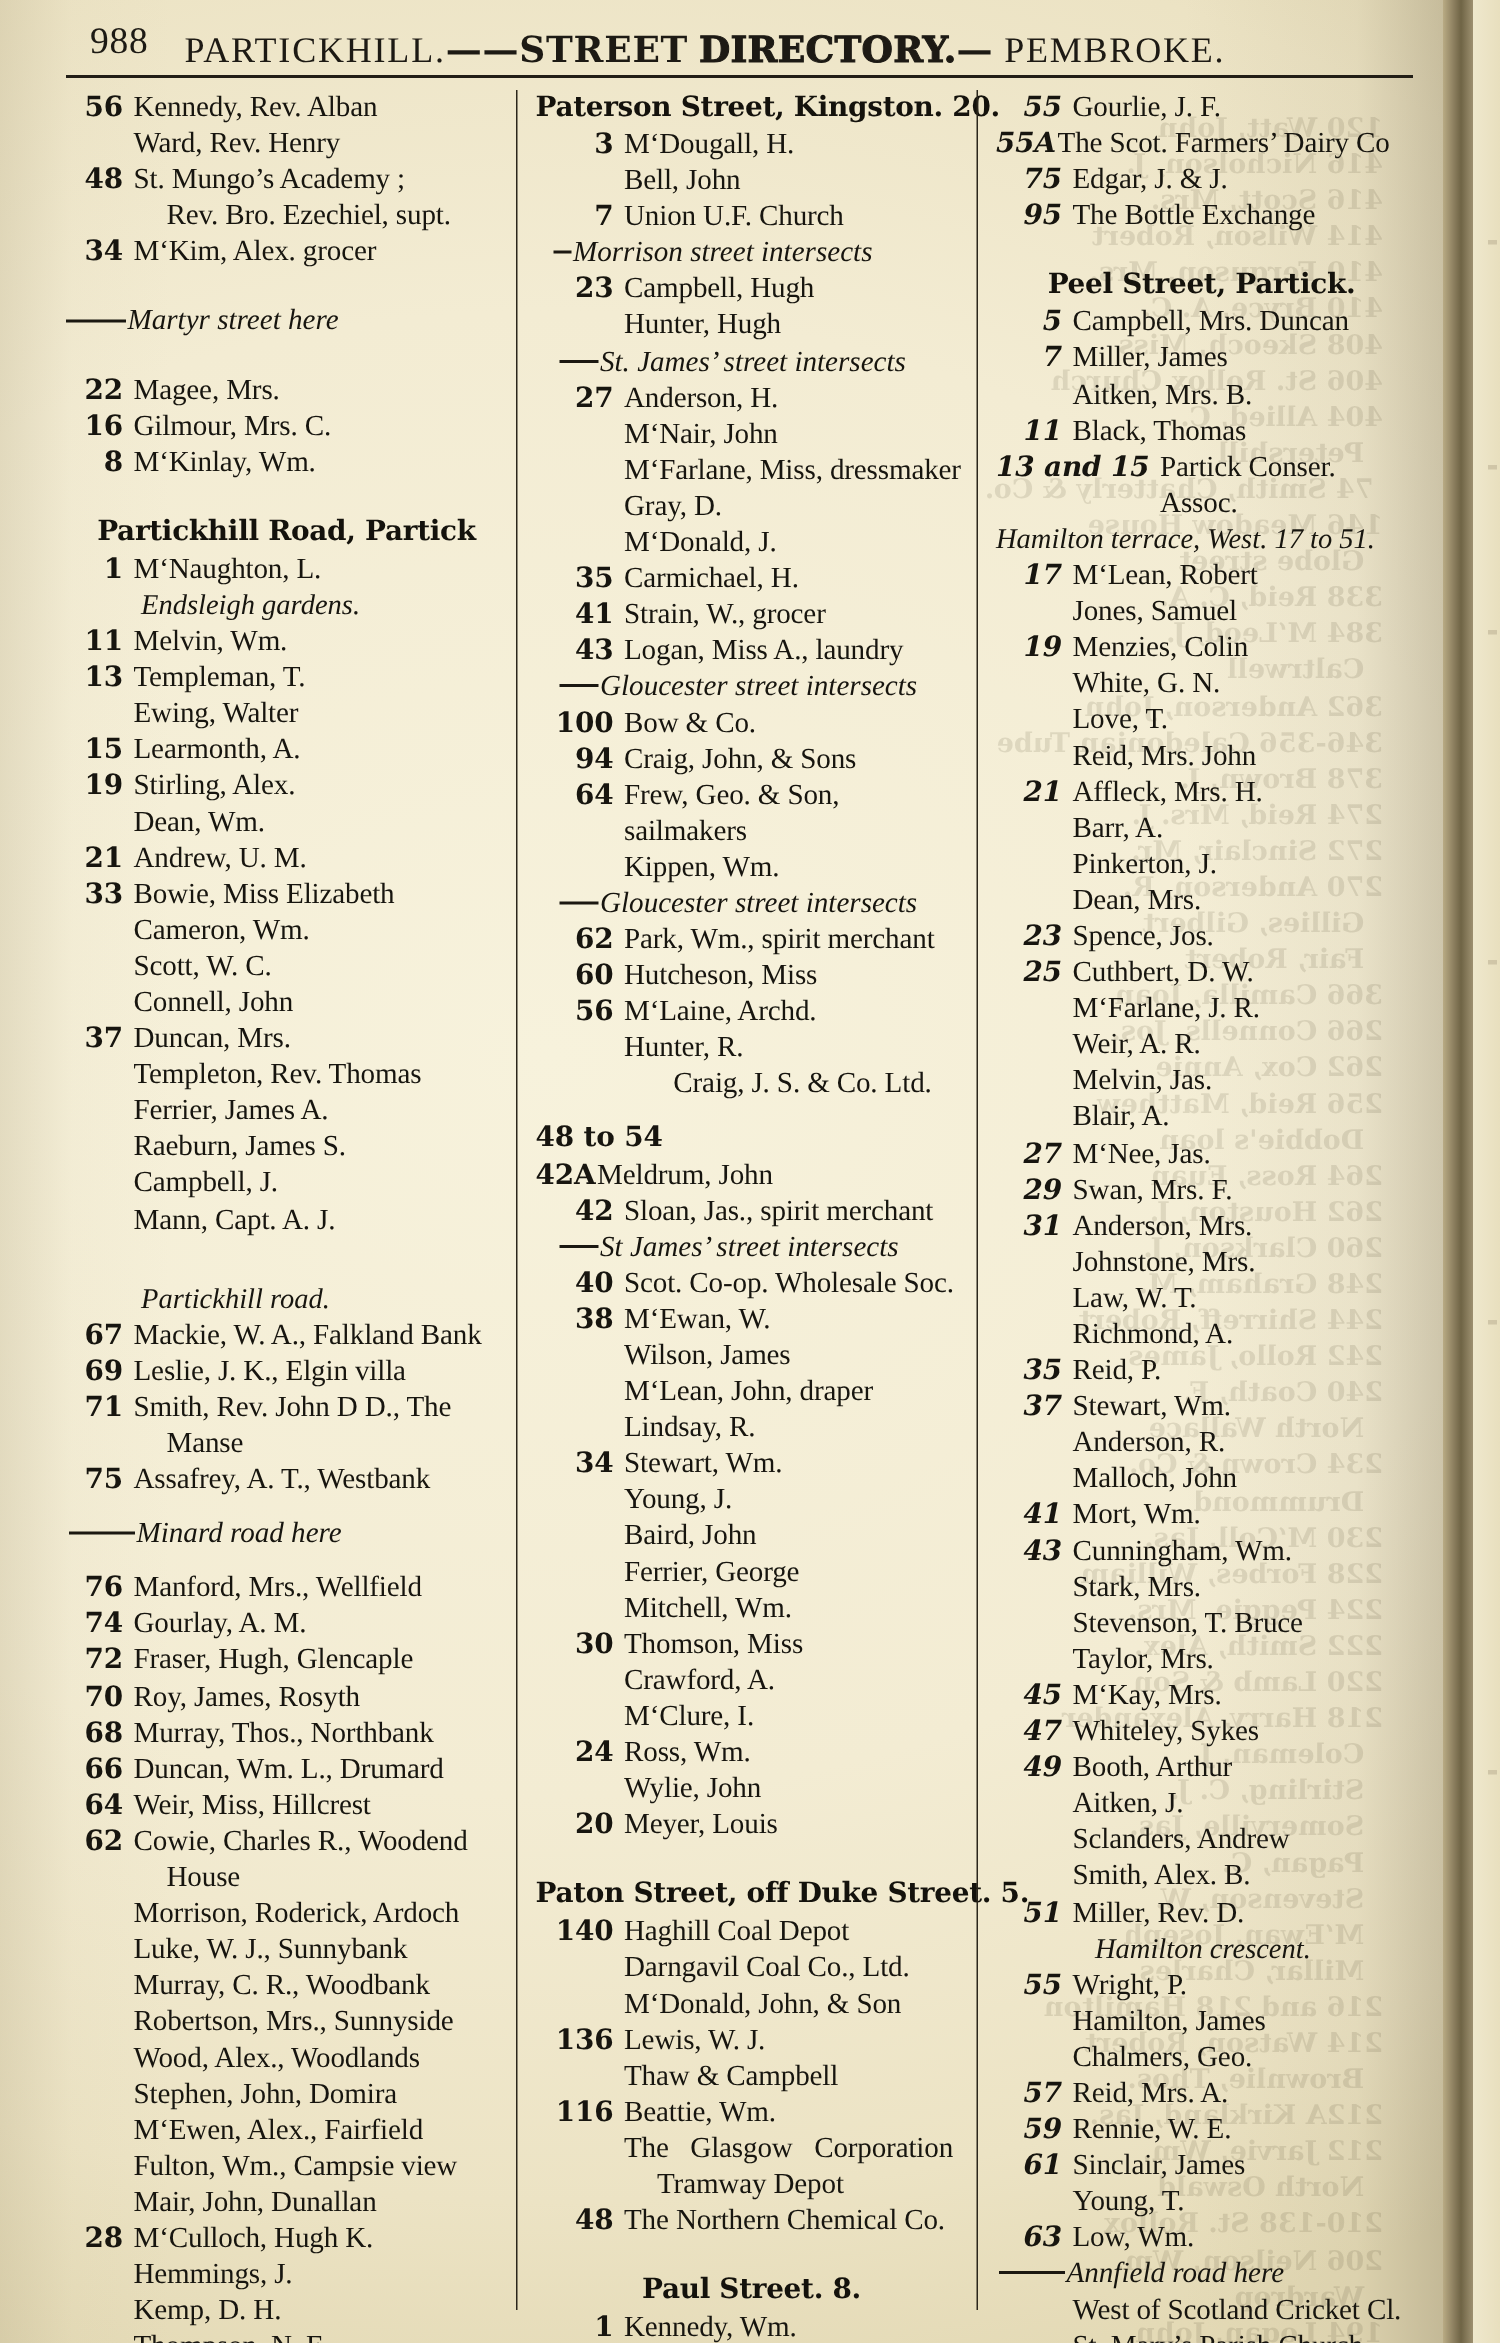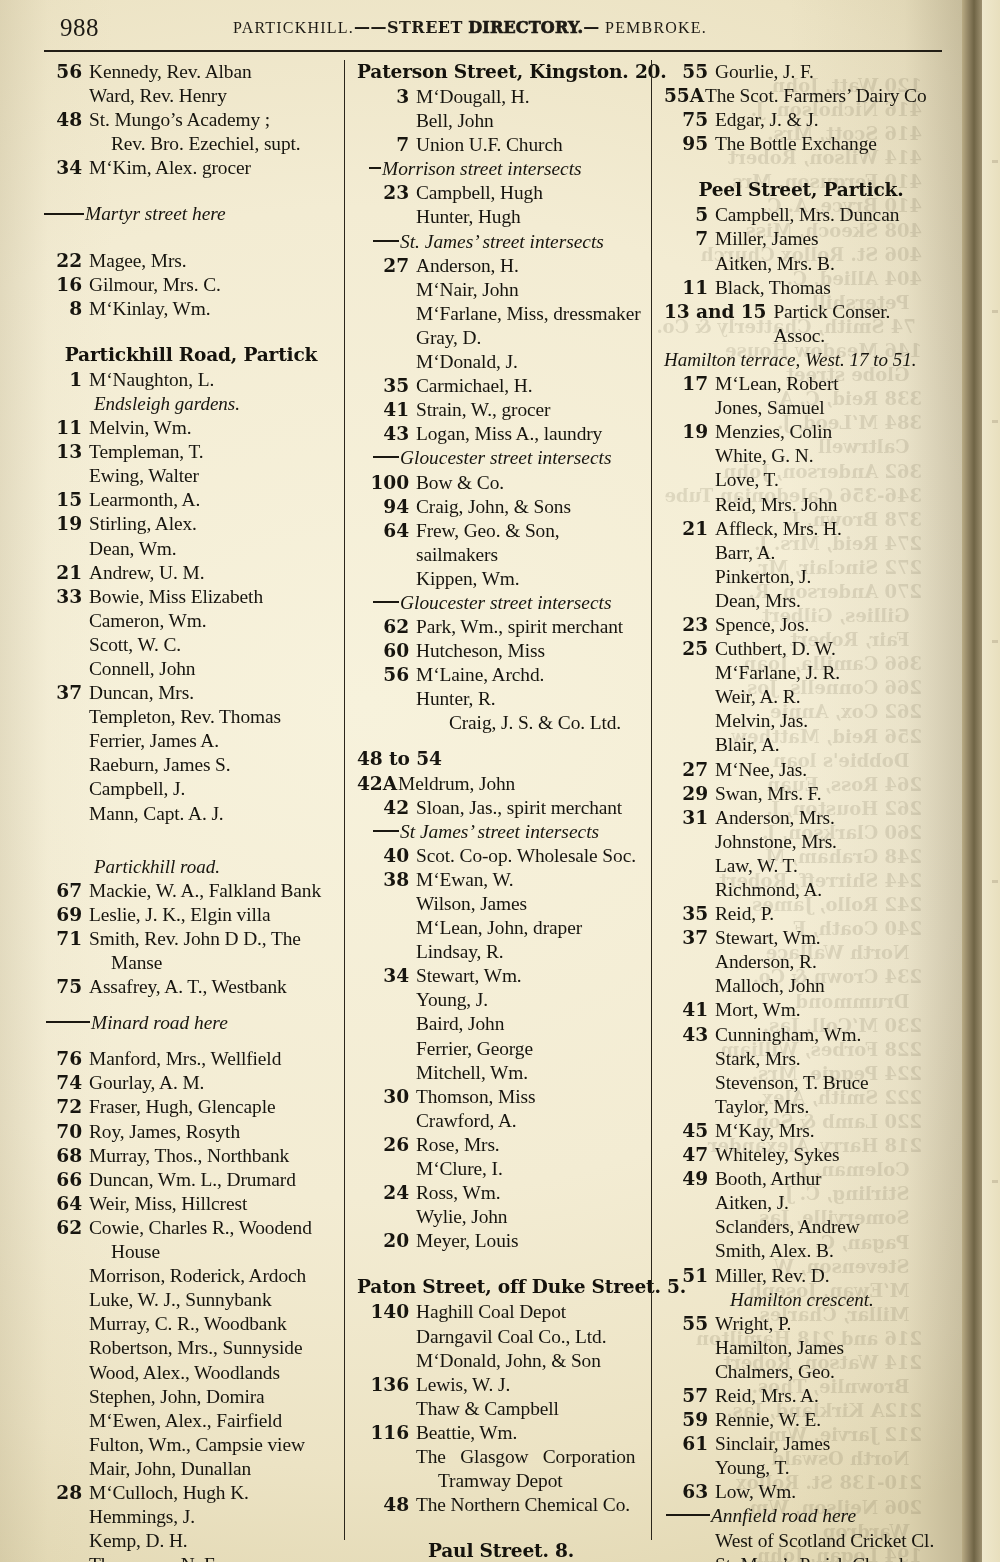--- a/index.html
+++ b/index.html
@@ -60,21 +60,21 @@
     left: 60px; top: 14px;
     font-size: 25px;
     letter-spacing: .5px;
     color: #1d1a14;
   }
   .runhead {
     position: absolute;
     left: 0; top: 18px;
     width: 940px;
     text-align: center;
-    font-size: 16px;
+    font-size: 24px;
     letter-spacing: 1.2px;
     color: #1d1a14;
     white-space: nowrap;
   }
   .runhead .plain { font-weight: normal; }
   .runhead .heavy {
     font-family: "DejaVu Serif", "Liberation Serif", serif;
     font-weight: bold;
     letter-spacing: 0.5px;
   }
@@ -122,21 +122,21 @@
     flex: 0 0 auto;
     text-align: right;
     font-weight: bold;
     font-family: "DejaVu Serif", "Liberation Serif", serif;
     font-size: 18.6px;
     padding-right: 7px;
     white-space: nowrap;
   }
   .col-1 .num { width: 38px; }
   .col-2 .num { width: 52px; }
-  .col-3 .num { width: 44px; }
+  .col-3 .num { width: 44px; font-style: italic; }
   .nm {
     flex: 1 1 auto;
   }
   .indent2 { padding-left: 22px; }
 
   
   .street {
     text-align: center;
     font-family: "DejaVu Serif", "Liberation Serif", serif;
     font-weight: bold;
@@ -686,24 +686,20 @@
         </div>
         <div class="entry">
           <span class="num">30</span>
           <span class="nm">Thomson, Miss</span>
         </div>
         <div class="entry">
           <span class="num"></span>
           <span class="nm">Crawford, A.</span>
         </div>
         <div class="entry">
-          <span class="num">26</span>
-          <span class="nm">Rose, Mrs.</span>
-        </div>
-        <div class="entry">
           <span class="num"></span>
           <span class="nm">M‘Clure, I.</span>
         </div>
         <div class="entry">
           <span class="num">24</span>
           <span class="nm">Ross, Wm.</span>
         </div>
         <div class="entry">
           <span class="num"></span>
           <span class="nm">Wylie, John</span>

